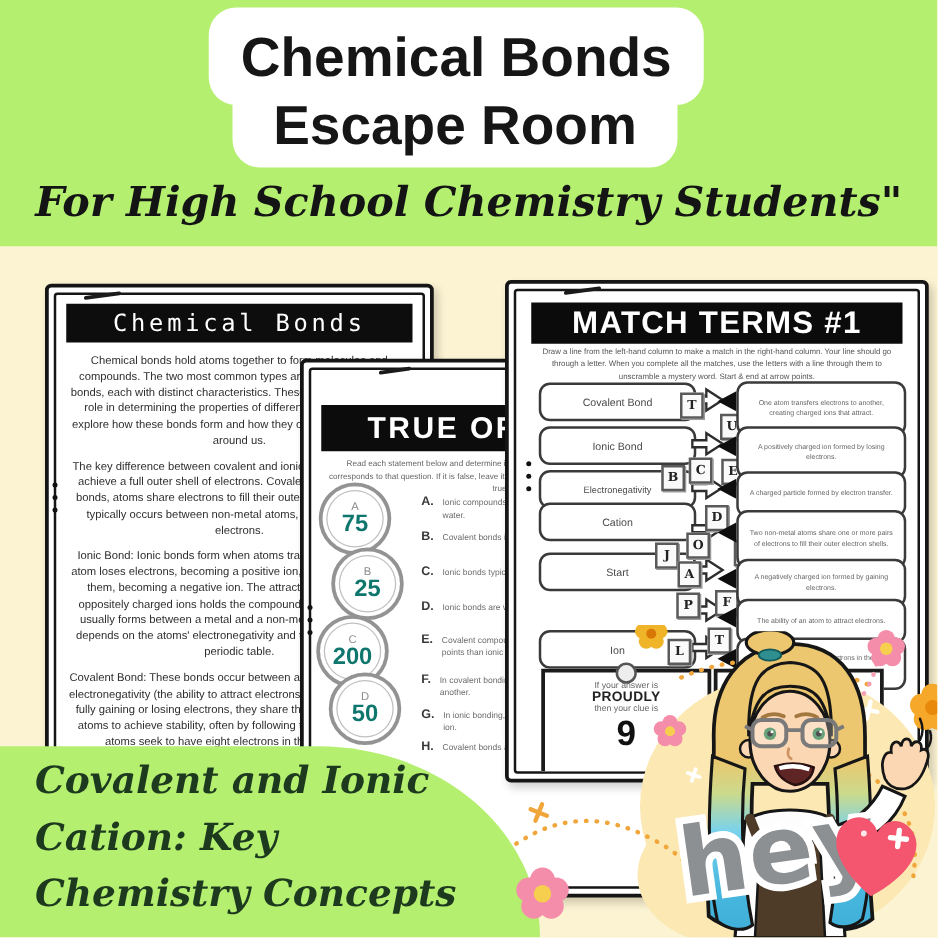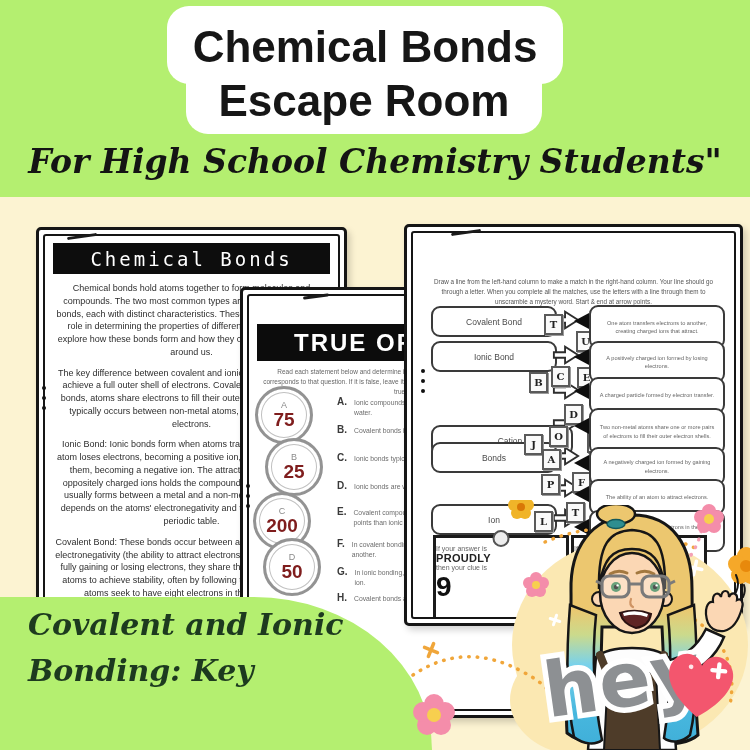--- a/index.html
+++ b/index.html
@@ -38,21 +38,21 @@
   .sheet-tf{left:240px;top:287px;width:320px;height:425px;z-index:2;}
   .tf-header{position:absolute;top:28px;left:8px;right:8px;height:37px;background:#0c0c0c;color:#fff;
              display:flex;align-items:center;justify-content:center;font-weight:800;
              font-size:24px;letter-spacing:2px;}
   .tf-instr{position:absolute;top:71px;left:12px;width:296px;font-size:6.5px;color:#666;
             text-align:center;line-height:1.55;}
   .tf-coin{position:absolute;width:52px;height:52px;border:3px solid #939393;border-radius:50%;
            background:#fff;box-shadow:inset 0 0 0 3px #fff,inset 0 0 0 4px #c0c0c0;
            display:flex;flex-direction:column;align-items:center;justify-content:center;}
   .coin-letter{font-size:9px;color:#8a8a8a;line-height:1.1;}
-  .coin-value{font-size:19px;font-weight:bold;color:#7f1d1d;line-height:1;}
+  .coin-value{font-size:19px;font-weight:bold;color:#0f766e;line-height:1;}
   .tf-row{position:absolute;left:88px;width:210px;display:flex;gap:7px;}
   .tf-label{font-weight:bold;font-size:10px;color:#3a3a3a;}
   .tf-text{font-size:6.8px;color:#6c6c6c;line-height:1.5;padding-top:2px;}
   .clue-box-sm{position:absolute;left:180px;top:313px;width:106px;height:84px;border:2.5px solid #242424;
                background:#fff;text-align:center;padding-top:4px;}
   .clue-prefix{font-size:6.5px;color:#666;}
   .clue-answer{font-size:10px;font-weight:bold;color:#222;letter-spacing:.3px;}
   .clue-suffix{font-size:6.5px;color:#666;}
   .clue-number{font-size:29px;font-weight:bold;color:#111;line-height:1.15;}
 
@@ -70,21 +70,21 @@
   .def-box{position:absolute;left:176px;width:120px;border:2px solid #3a3a3a;border-radius:9px;
            background:#fff;display:flex;align-items:center;justify-content:center;text-align:center;
            font-size:5.6px;color:#666;line-height:1.5;padding:3px 6px;}
   .def-arrow{position:absolute;left:161px;width:0;height:0;border-top:8px solid transparent;
              border-bottom:8px solid transparent;border-right:15px solid #0e0e0e;}
   .tile{position:absolute;width:15px;height:17px;border:2px solid #5a5a5a;background:#fafafa;
         display:flex;align-items:center;justify-content:center;
         font-family:"DejaVu Serif",serif;font-weight:bold;font-size:10px;color:#222;
         box-shadow:1px 1px 0 #9a9a9a;}
   .clue-box{position:absolute;top:302px;width:130px;height:82px;border:3px solid #1b1b1b;background:#fff;
-            text-align:left;padding-top:7px;}
+            text-align:center;padding-top:7px;}
   .clue-box .pin{position:absolute;top:-8px;left:50%;transform:translateX(-50%);width:13px;height:13px;
                  border:2px solid #555;border-radius:50%;background:#eee;}
   .cb1{left:20px;} .cb2{left:158px;}
   .clue-box .clue-prefix{font-size:7px;} .clue-box .clue-answer{font-size:11px;}
   .clue-box .clue-suffix{font-size:7px;} .clue-box .clue-number{font-size:28px;}
 
   
   .blob{position:absolute;left:0;top:597px;width:432px;height:153px;background:#b4ef70;
         border-top-right-radius:178px 153px;z-index:4;}
   .blob-line{position:absolute;left:28px;font-family:"DejaVu Serif",serif;font-style:italic;
@@ -188,27 +188,31 @@
         <span class="tf-text">Covalent bonds are generally stronger than ionic bonds.</span>
       </div>
 
       <div class="dotcol" style="left:268px;top:348px;"></div>
     </div>
   </div>
 
   <div class="sheet sheet-match">
     <div class="slash" style="left:44px;top:4px;width:30px;"></div>
     <div class="frame-inner">
+      <div class="match-header">
+        <span>MATCH TERMS #1</span>
+      </div>
       <div class="match-instr">Draw a line from the left-hand column to make a match in the right-hand column. Your line should go through a letter. When you complete all the matches, use the letters with a line through them to unscramble a mystery word. Start &amp; end at arrow points.</div>
       <div class="dotcol" style="left:8px;top:136px;"></div>
 
       <div class="term-box" style="top:73px;">Covalent Bond</div>
       <div class="term-box" style="top:108px;">Ionic Bond</div>
-      <div class="term-box" style="top:192px;padding-left:16px;">Cation</div>
-      <div class="term-box" style="top:209px;">Bonds</div>
+      <div class="term-box" style="top:143px;font-size:7.4px;">Electronegativity</div>
+      <div class="term-box" style="top:169px;">Cation</div>
+      <div class="term-box" style="top:209px;">Start</div>
       <div class="term-box" style="top:271px;text-align:center;">Ion</div>
 
       <svg class="term-arrow" style="top:76px;" viewBox="0 0 30 22">
           <path d="M2 8 h12 v-6 l14 9 -14 9 v-6 h-12 z" fill="#fff" stroke="#2e2e2e" stroke-width="2"></path>
         </svg>
       <svg class="term-arrow" style="top:111px;" viewBox="0 0 30 22">
           <path d="M2 8 h12 v-6 l14 9 -14 9 v-6 h-12 z" fill="#fff" stroke="#2e2e2e" stroke-width="2"></path>
         </svg>
       <svg class="term-arrow" style="top:146px;" viewBox="0 0 30 22">
           <path d="M2 8 h12 v-6 l14 9 -14 9 v-6 h-12 z" fill="#fff" stroke="#2e2e2e" stroke-width="2"></path>
@@ -268,21 +272,22 @@
         <div class="clue-prefix">If your answer is</div>
         <div class="clue-answer">PRODUCT</div>
         <div class="clue-suffix">then your clue is</div>
         <div class="clue-number"></div>
       </div>
     </div>
   </div>
 
   <div class="blob">
     <div class="blob-line" style="top:10px;">Covalent and Ionic</div>
-    <div class="blob-line" style="top:56px;">Bonding: Key</div>
+    <div class="blob-line" style="top:56px;">Cation: Key</div>
+    <div class="blob-line" style="top:101px;">Chemistry Concepts</div>
   </div>
 
   <div class="corner">
     <svg class="deco-svg" width="355" height="250" viewBox="0 0 355 250">
 
       <ellipse cx="235" cy="145" rx="118" ry="106" fill="#fbe8b2"></ellipse>
       <ellipse cx="185" cy="200" rx="70" ry="55" fill="#fbe8b2"></ellipse>
 
       <g fill="none" stroke-linecap="round">
         <path d="M150 42 Q220 12 300 48" stroke="#f0a63a" stroke-width="3.5" stroke-dasharray="0.5 8"></path>

